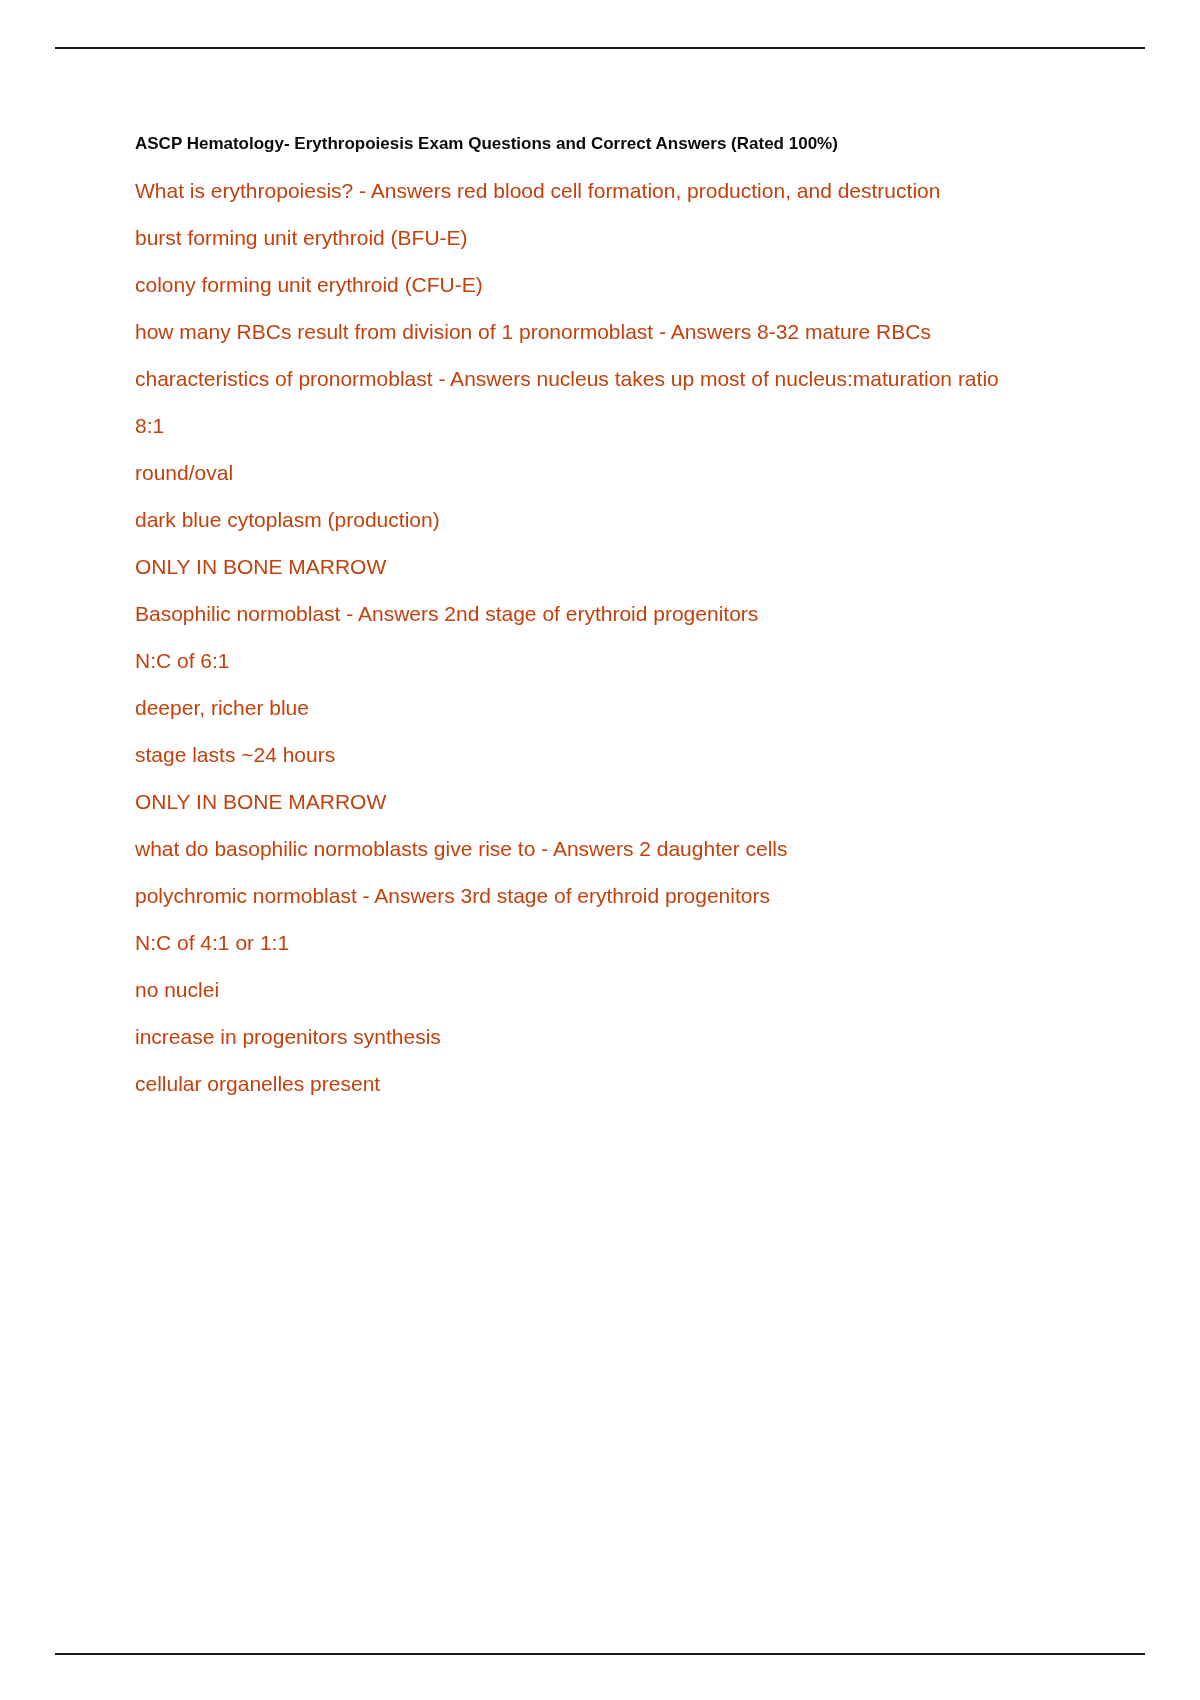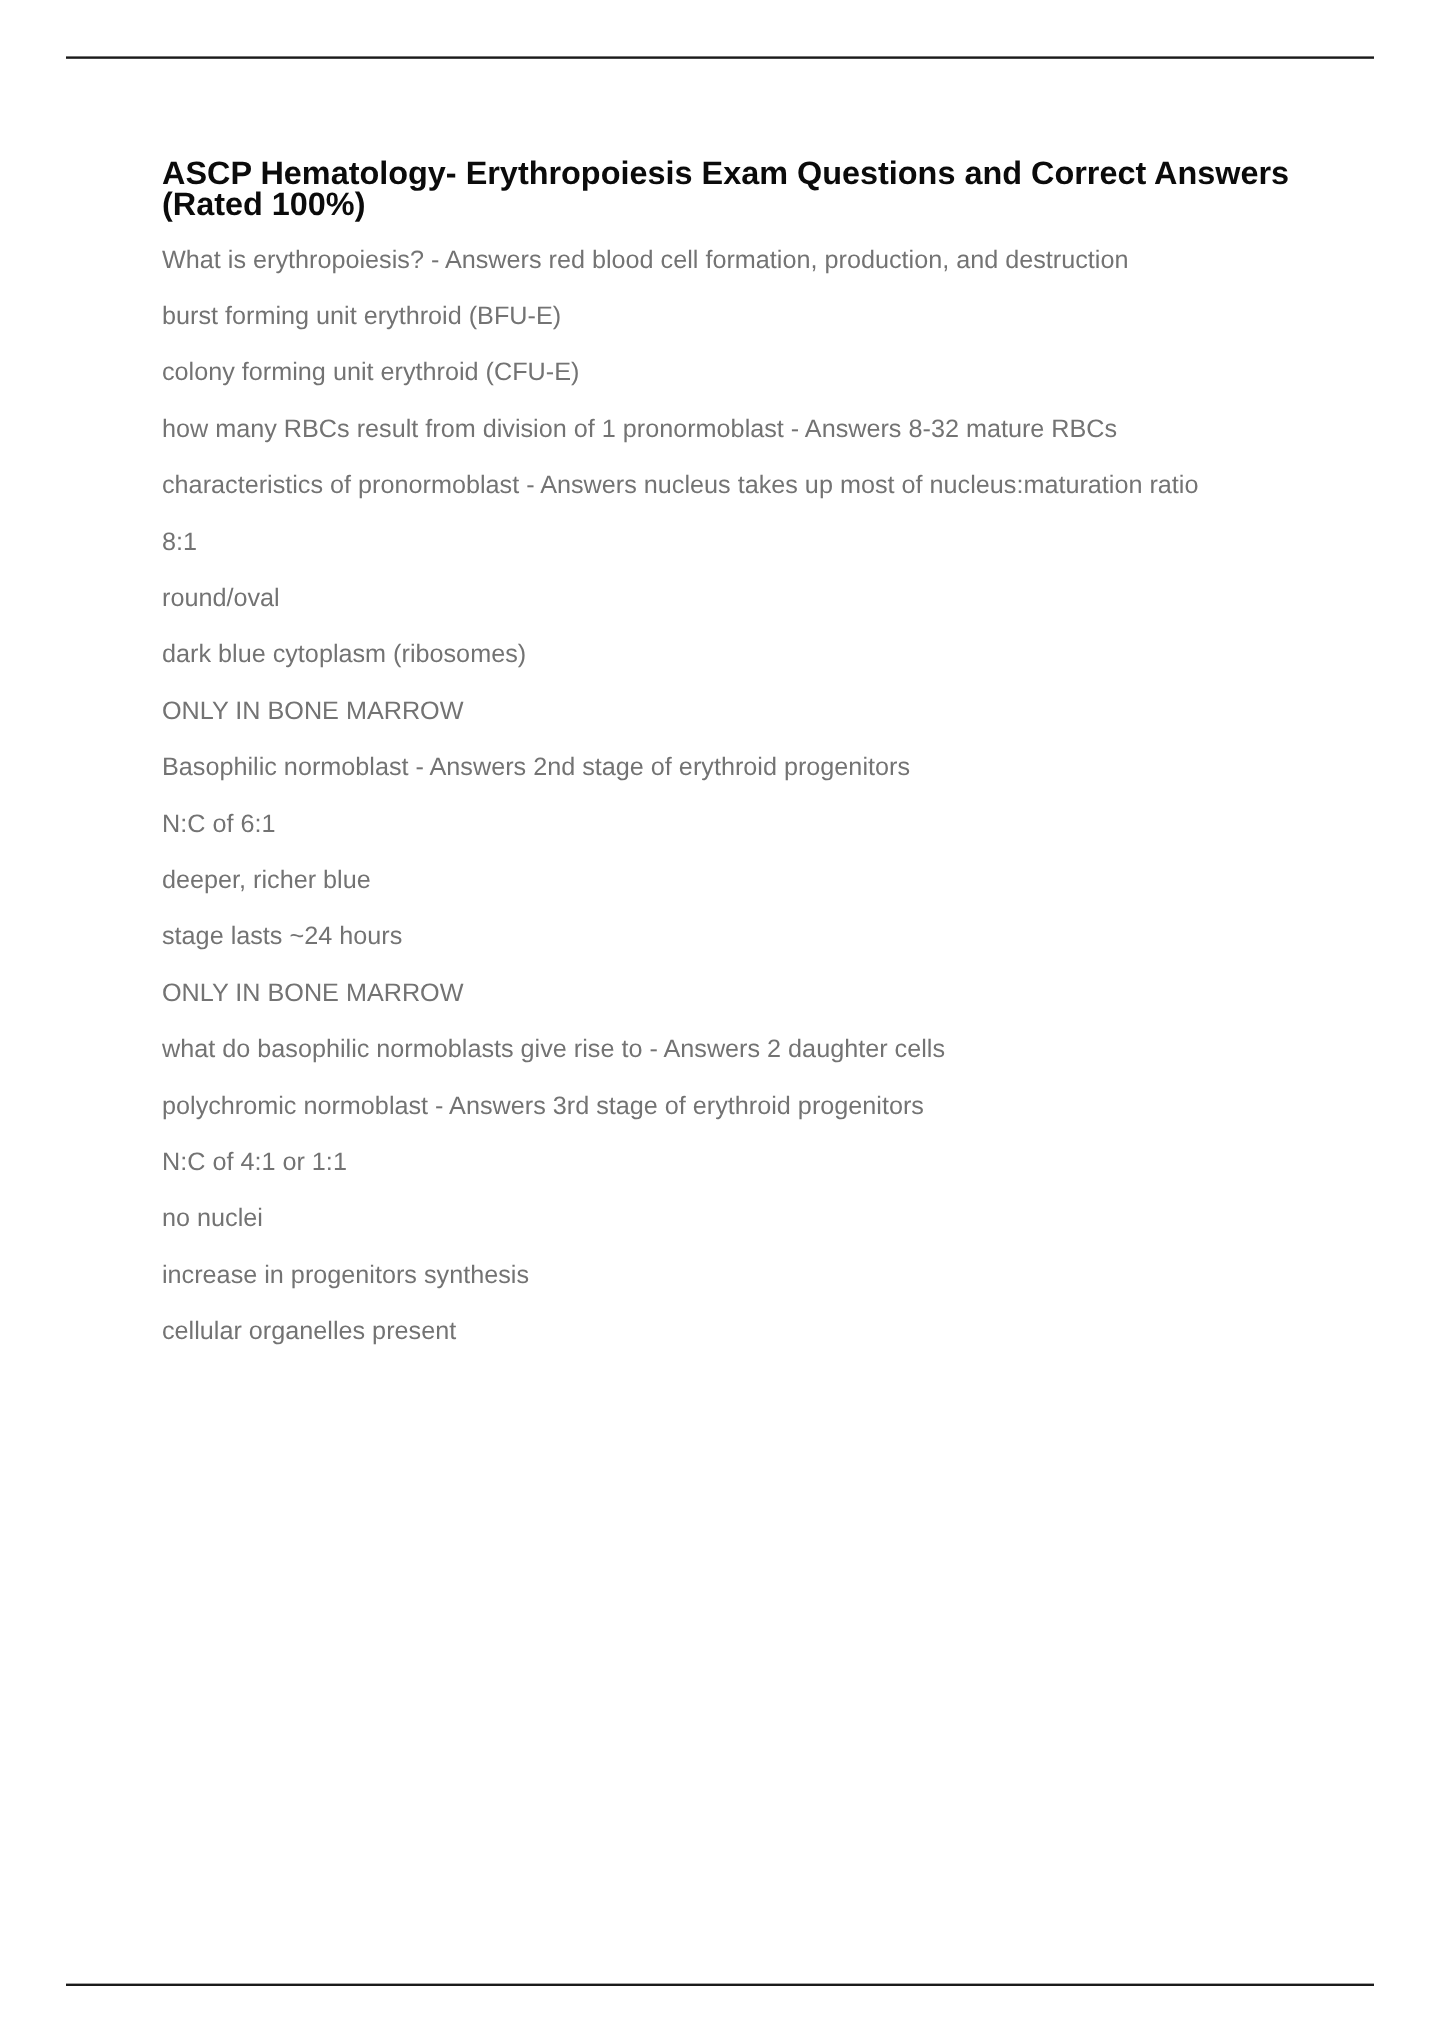--- a/index.html
+++ b/index.html
@@ -24,51 +24,51 @@
   }
   .rule-top { top: 47px; }
   .rule-bottom { top: 1653px; }
   .content {
     position: absolute;
     left: 135px;
     top: 131px;
     width: 940px;
   }
   .title {
-    font-size: 27px;
+    font-size: 17px;
     line-height: 26px;
     font-weight: bold;
     margin: 0 0 21px 0;
     color: #0b0b0b;
   }
   .para {
     font-size: 21px;
     line-height: 26px;
     font-weight: 400;
     margin: 0 0 21px 0;
-    color: #737373;
+    color: #c2410c;
   }
 </style>
 </head>
 <body>
 
 <div class="page">
   <div class="rule rule-top"></div>
 
   <div class="content">
     <p class="title">ASCP Hematology- Erythropoiesis Exam Questions and Correct Answers (Rated 100%)</p>
     <div id="paragraphs">
         <p class="para">What is erythropoiesis? - Answers red blood cell formation, production, and destruction</p>
         <p class="para">burst forming unit erythroid (BFU-E)</p>
         <p class="para">colony forming unit erythroid (CFU-E)</p>
         <p class="para">how many RBCs result from division of 1 pronormoblast - Answers 8-32 mature RBCs</p>
         <p class="para">characteristics of pronormoblast - Answers nucleus takes up most of nucleus:maturation ratio</p>
         <p class="para">8:1</p>
         <p class="para">round/oval</p>
-        <p class="para">dark blue cytoplasm (ribosomes)</p>
+        <p class="para">dark blue cytoplasm (production)</p>
         <p class="para">ONLY IN BONE MARROW</p>
         <p class="para">Basophilic normoblast - Answers 2nd stage of erythroid progenitors</p>
         <p class="para">N:C of 6:1</p>
         <p class="para">deeper, richer blue</p>
         <p class="para">stage lasts ~24 hours</p>
         <p class="para">ONLY IN BONE MARROW</p>
         <p class="para">what do basophilic normoblasts give rise to - Answers 2 daughter cells</p>
         <p class="para">polychromic normoblast - Answers 3rd stage of erythroid progenitors</p>
         <p class="para">N:C of 4:1 or 1:1</p>
         <p class="para">no nuclei</p>

